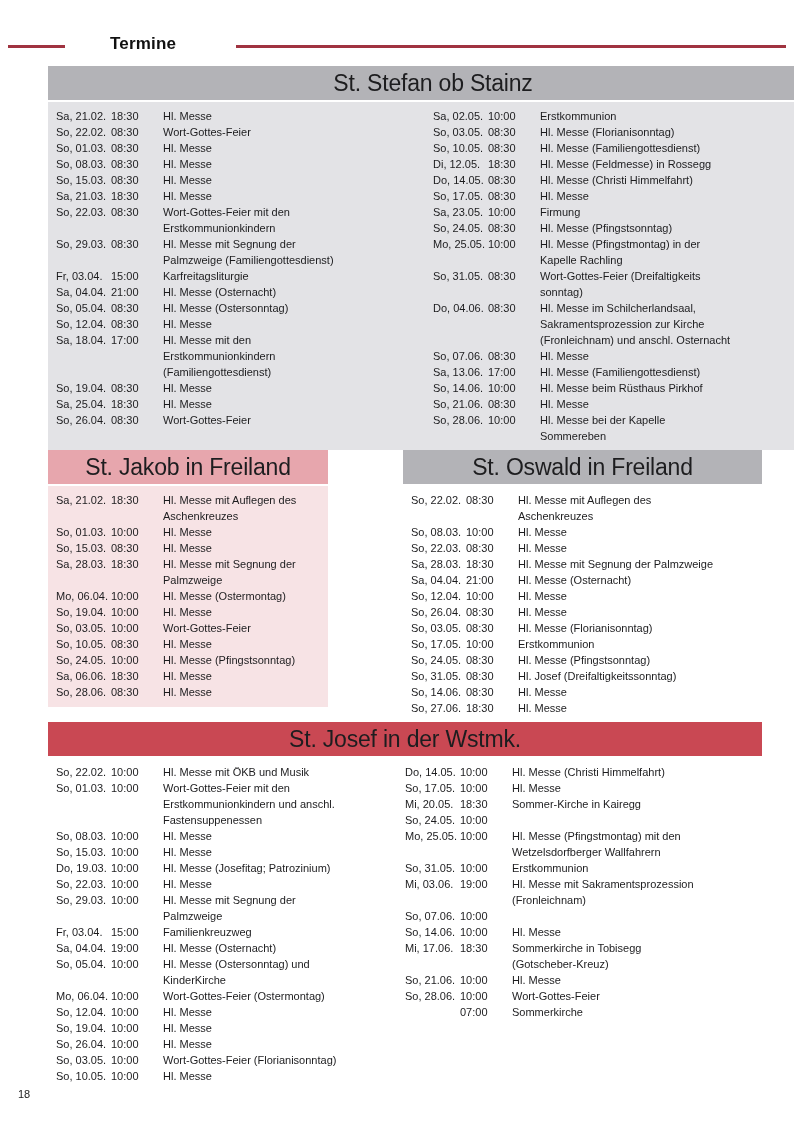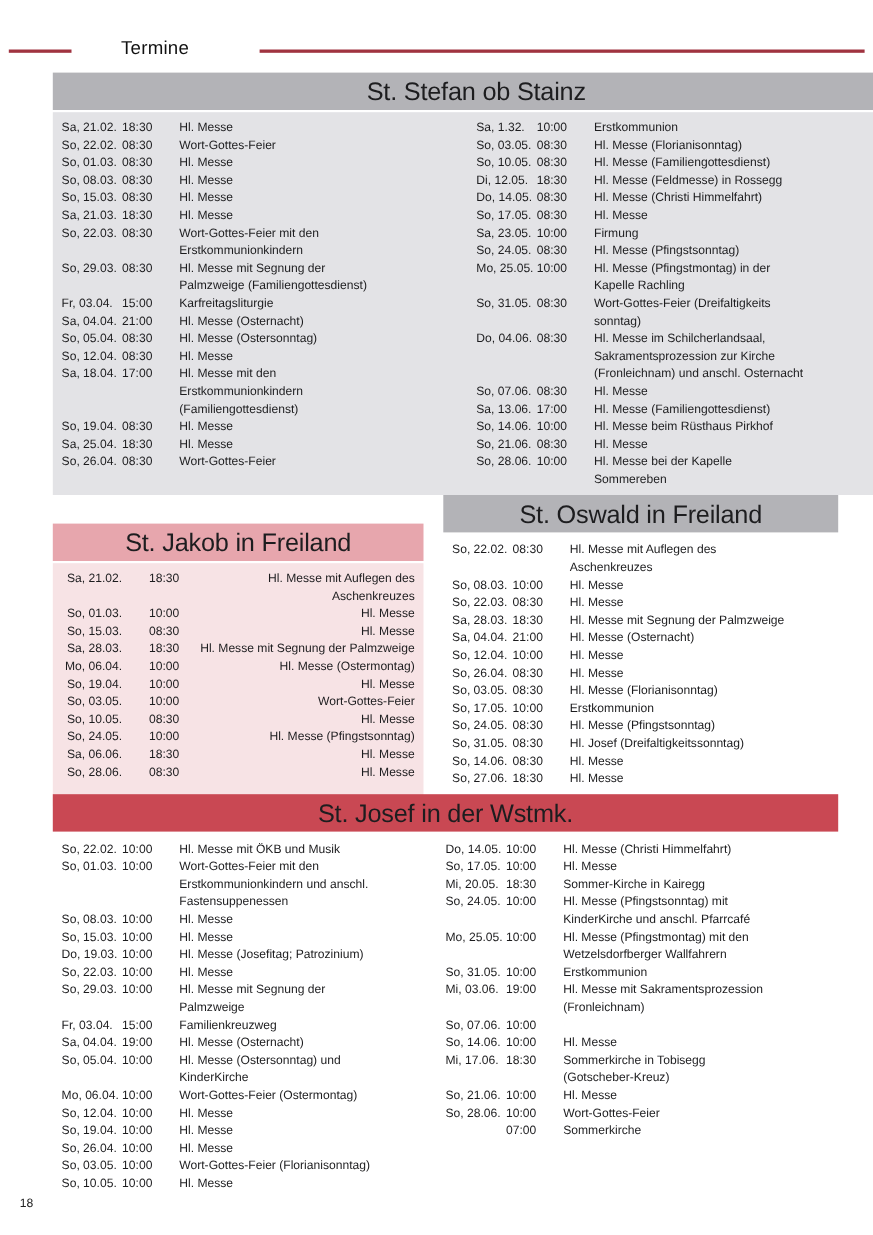--- a/index.html
+++ b/index.html
@@ -15,21 +15,21 @@
   
   .top-rule {
     position: absolute; height: 3px;
     background: var(--accent-red, #a03340);
     top: 45px;
   }
   .top-rule.left  { left: 8px;  width: 57px; }
   .top-rule.right { left: 236px; width: 550px; }
   .page-title {
     position: absolute; left: 110px; top: 34px;
-    font-size: 17px; font-weight: 400; color: #111;
+    font-size: 17px; font-weight: 700; color: #111;
     margin: 0; letter-spacing: 0.2px;
   }
 
   
   .sec { position: absolute; }
   .sec-header {
     height: 34px;
     display: flex; align-items: center; justify-content: center;
   }
   .sec-header h2 {
@@ -43,21 +43,21 @@
 
   .sec-body { margin-top: 2px; padding: 6px 8px 6px 8px; box-sizing: border-box; }
   .body-gray { background: var(--body-gray, #e3e3e6); }
   .body-pink { background: var(--body-pink, #f7e3e5); }
 
   .two-col { display: flex; }
   .two-col .col { width: 50%; }
 
   .sec-stefan { left: 48px; top: 66px;  width: 770px; }
   .sec-stefan .sec-body { min-height: 343px; }
-  .sec-jakob  { left: 48px; top: 476px; width: 337px; text-align: right; }
+  .sec-jakob  { left: 48px; top: 450px; width: 280px; }
   .sec-jakob .sec-body { min-height: 221px; }
   .sec-oswald { left: 403px; top: 450px; width: 359px; }
   .sec-josef  { left: 48px; top: 722px; width: 714px; }
 
   
   .row { display: flex; font-size: 11px; line-height: 16px; }
   .row .date { width: 55px; flex: 0 0 55px; }
   .row .time { width: 52px; flex: 0 0 52px; }
   .row .desc { flex: 1 1 auto; white-space: pre-line; }
 
@@ -159,21 +159,21 @@
           <span class="desc">Hl. Messe</span>
         </div>
         <div class="row">
           <span class="date">So, 26.04.</span>
           <span class="time">08:30</span>
           <span class="desc">Wort-Gottes-Feier</span>
         </div>
       </div>
     <div class="col">
         <div class="row">
-          <span class="date">Sa, 1.32.</span>
+          <span class="date">Sa, 02.05.</span>
           <span class="time">10:00</span>
           <span class="desc">Erstkommunion</span>
         </div>
         <div class="row">
           <span class="date">So, 03.05.</span>
           <span class="time">08:30</span>
           <span class="desc">Hl. Messe (Florianisonntag)</span>
         </div>
         <div class="row">
           <span class="date">So, 10.05.</span>
@@ -499,22 +499,20 @@
           <span class="desc">Hl. Messe</span>
         </div>
         <div class="row">
           <span class="date">Mi, 20.05.</span>
           <span class="time">18:30</span>
           <span class="desc">Sommer-Kirche in Kairegg</span>
         </div>
         <div class="row">
           <span class="date">So, 24.05.</span>
           <span class="time">10:00</span>
-          <span class="desc">Hl. Messe (Pfingstsonntag) mit
-KinderKirche und anschl. Pfarrcafé</span>
         </div>
         <div class="row">
           <span class="date">Mo, 25.05.</span>
           <span class="time">10:00</span>
           <span class="desc">Hl. Messe (Pfingstmontag) mit den
 Wetzelsdorfberger Wallfahrern</span>
         </div>
         <div class="row">
           <span class="date">So, 31.05.</span>
           <span class="time">10:00</span>

